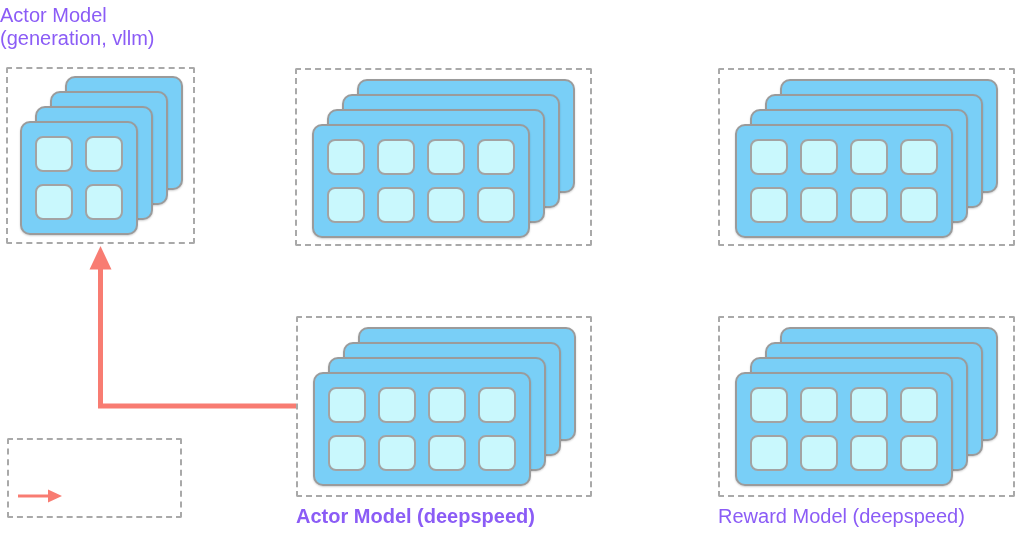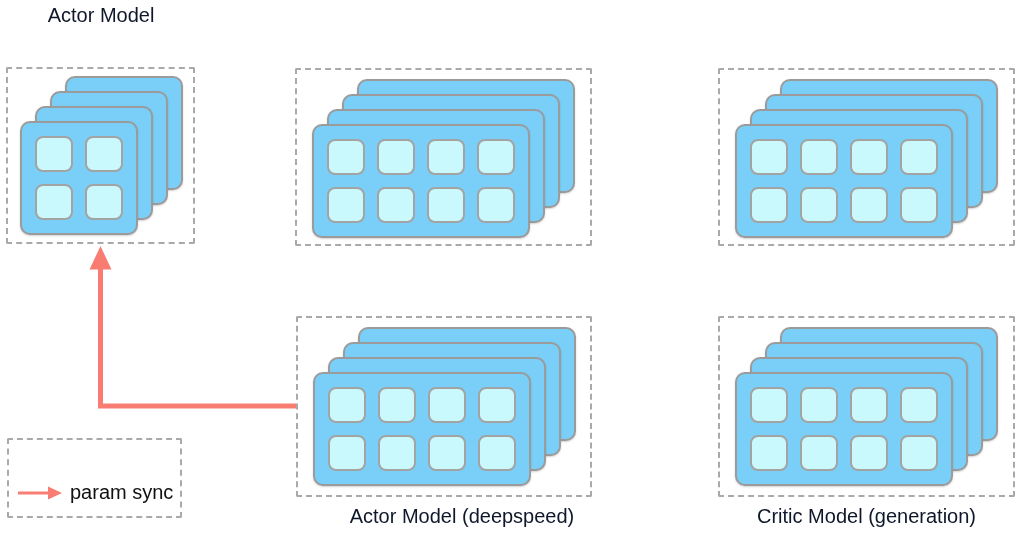--- a/index.html
+++ b/index.html
@@ -8,24 +8,24 @@
     position: relative;
     background: #ffffff;
     font-family: "Liberation Sans", sans-serif;
     color: #111111;
     overflow: hidden;
   }
   .canvas { position: absolute; inset: 0; }
 
   .node-title {
     position: absolute;
-    text-align: center;
+    text-align: left;
     font-size: 20px;
     line-height: 23px;
-    color: #0f172a;
+    color: #8b5cf6;
     white-space: nowrap;
   }
 
   .dashed-box {
     position: absolute;
     border: 2px dashed var(--dashed-border, #a9a9a9);
     border-radius: 2px;
   }
 
   
@@ -66,20 +66,21 @@
   }
   .legend-label { font-size: 20px; color: #111111; white-space: nowrap; }
 </style>
 </head>
 <body>
 
 <div class="canvas">
 
   <div class="node-title" style="left:0px; top:4px; width:202px;">
     <div>Actor Model</div>
+    <div>(generation, vllm)</div>
   </div>
   <div class="dashed-box stack small" style="left:6px; top:67px; width:189px; height:177px;">
       <div class="card" style="left: calc(var(--x0) + 45px); top: calc(var(--y0) - 45px); z-index: 1;"></div>
       <div class="card" style="left: calc(var(--x0) + 30px); top: calc(var(--y0) - 30px); z-index: 2;"></div>
       <div class="card" style="left: calc(var(--x0) + 15px); top: calc(var(--y0) - 15px); z-index: 3;"></div>
       <div class="card front" style="left: calc(var(--x0) + 0px); top: calc(var(--y0) - 0px); z-index: 4; display: grid; grid-template-columns: repeat(2, 1fr);">
         <div class="cell"></div>
         <div class="cell"></div>
         <div class="cell"></div>
         <div class="cell"></div>
@@ -126,51 +127,50 @@
         <div class="cell"></div>
         <div class="cell"></div>
         <div class="cell"></div>
         <div class="cell"></div>
         <div class="cell"></div>
         <div class="cell"></div>
         <div class="cell"></div>
         <div class="cell"></div>
       </div>
     </div>
-  <div class="node-title" style="left:314px; top:505px; width:296px;">
+  <div class="node-title" style="left:296px; top:505px; width:296px;font-weight:bold;">
     <div>Actor Model (deepspeed)</div>
   </div>
 
   <div class="dashed-box stack wide" style="left:718px; top:316px; width:297px; height:181px;">
       <div class="card" style="left: calc(var(--x0) + 45px); top: calc(var(--y0) - 45px); z-index: 1;"></div>
       <div class="card" style="left: calc(var(--x0) + 30px); top: calc(var(--y0) - 30px); z-index: 2;"></div>
       <div class="card" style="left: calc(var(--x0) + 15px); top: calc(var(--y0) - 15px); z-index: 3;"></div>
       <div class="card front" style="left: calc(var(--x0) + 0px); top: calc(var(--y0) - 0px); z-index: 4; display: grid; grid-template-columns: repeat(4, 1fr);">
         <div class="cell"></div>
         <div class="cell"></div>
         <div class="cell"></div>
         <div class="cell"></div>
         <div class="cell"></div>
         <div class="cell"></div>
         <div class="cell"></div>
         <div class="cell"></div>
       </div>
     </div>
   <div class="node-title" style="left:718px; top:505px; width:297px;">
-    <div>Critic Model (generation)</div>
+    <div>Reward Model (deepspeed)</div>
   </div>
 
   <svg class="arrow-svg" viewBox="0 0 1032 546">
     <path d="M 296 406 L 100.5 406 L 100.5 267" fill="none" style="stroke: var(--arrow, #f87c72);" stroke-width="5"></path>
     <polygon points="100.5,246 89.5,269.5 111.5,269.5" style="fill: var(--arrow, #f87c72);"></polygon>
   </svg>
 
   <div class="dashed-box" style="left:7px; top:438px; width:175px; height:80px;">
     <div class="legend-row">
       <svg width="46" height="16" viewBox="0 0 46 16">
         <line x1="1" y1="8" x2="31" y2="8" style="stroke: var(--arrow, #f87c72);" stroke-width="3"></line>
         <polygon points="31,1.5 45,8 31,14.5" style="fill: var(--arrow, #f87c72);"></polygon>
       </svg>
-      <span class="legend-label">param sync</span>
     </div>
   </div>
 
 </div>
 
 </body></html>

